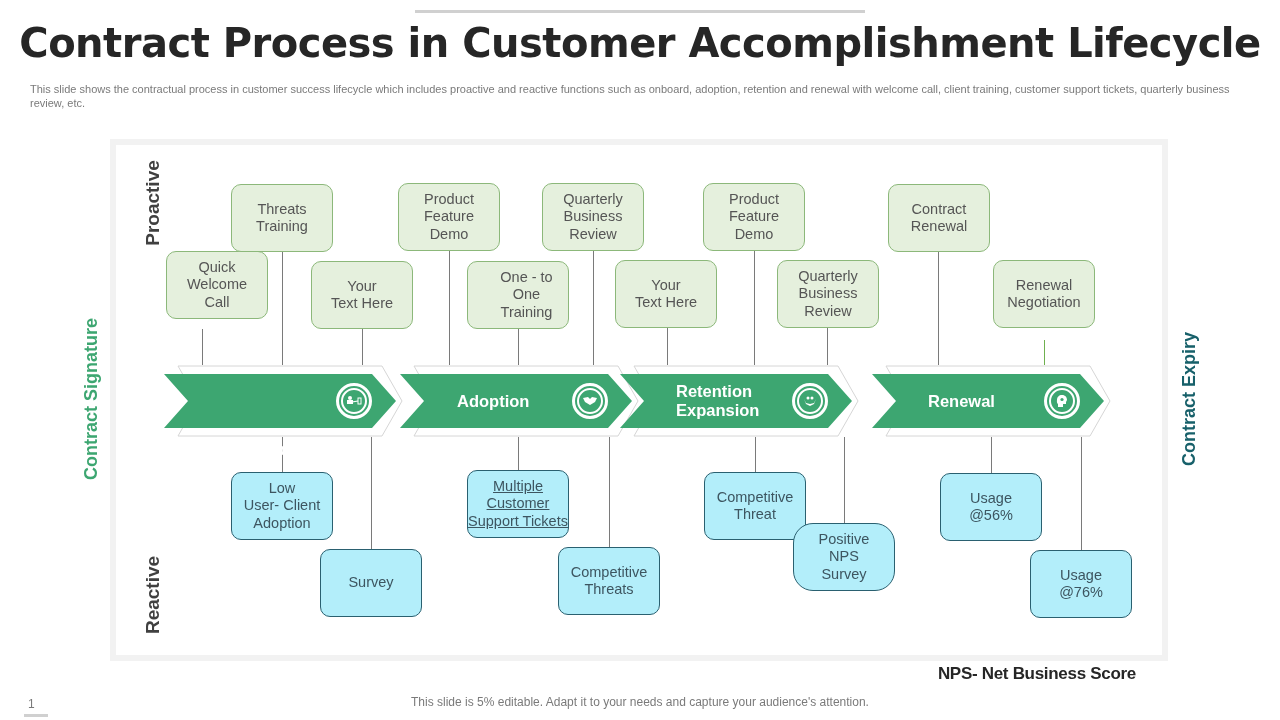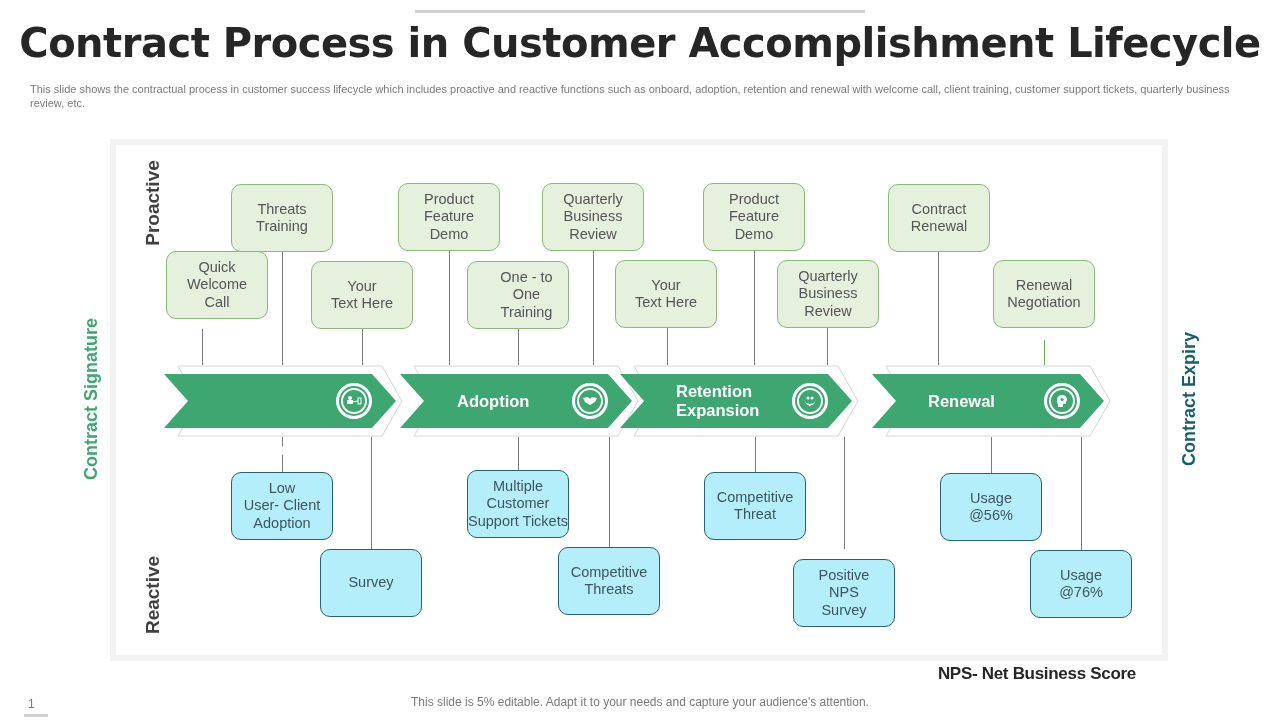--- a/index.html
+++ b/index.html
@@ -161,28 +161,28 @@
 Review</div>
 <div class="box green" style="left:888px;top:184px;">Contract
 Renewal</div>
 <div class="box green" style="left:993px;top:260px;">Renewal
 Negotiation</div>
 
 <div class="box blue" style="left:231px;top:472px;">Low
 User- Client
 Adoption</div>
 <div class="box blue" style="left:320px;top:549px;">Survey</div>
-<div class="box blue" style="left:467px;top:470px;">Multiple
+<div class="box blue" style="left:467px;top:470px;text-decoration:underline;">Multiple
 Customer
 Support Tickets</div>
 <div class="box blue" style="left:558px;top:547px;">Competitive
 Threats</div>
 <div class="box blue" style="left:704px;top:472px;">Competitive
 Threat</div>
-<div class="box blue" style="left:793px;top:559px;">Positive
+<div class="box blue" style="left:793px;top:523px;border-radius:20px;">Positive
 NPS
 Survey</div>
 <div class="box blue" style="left:940px;top:473px;">Usage
 @56%</div>
 <div class="box blue" style="left:1030px;top:550px;">Usage
 @76%</div>
 
 <div class="nps">NPS- Net Business Score</div>
 <div class="footer">This slide is 5% editable. Adapt it to your needs and capture your audience's attention.</div>
 <div class="pagenum">1</div>

